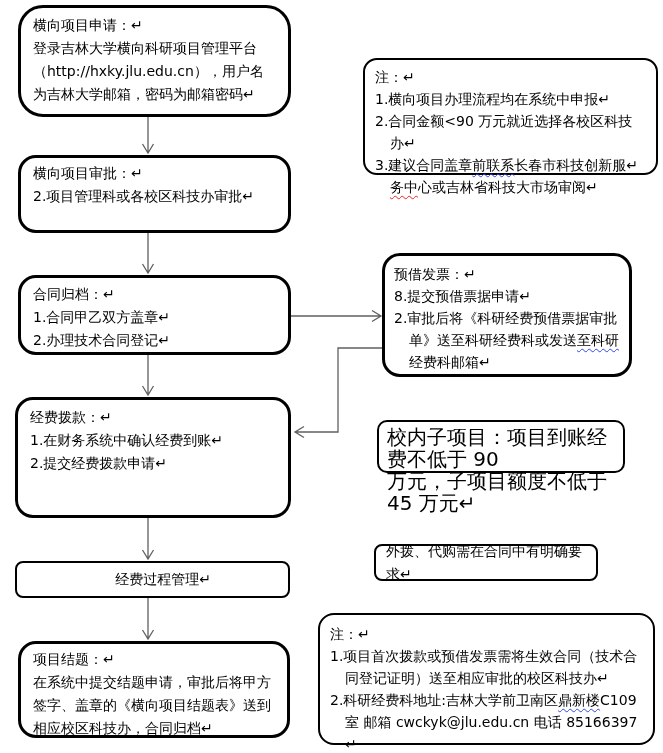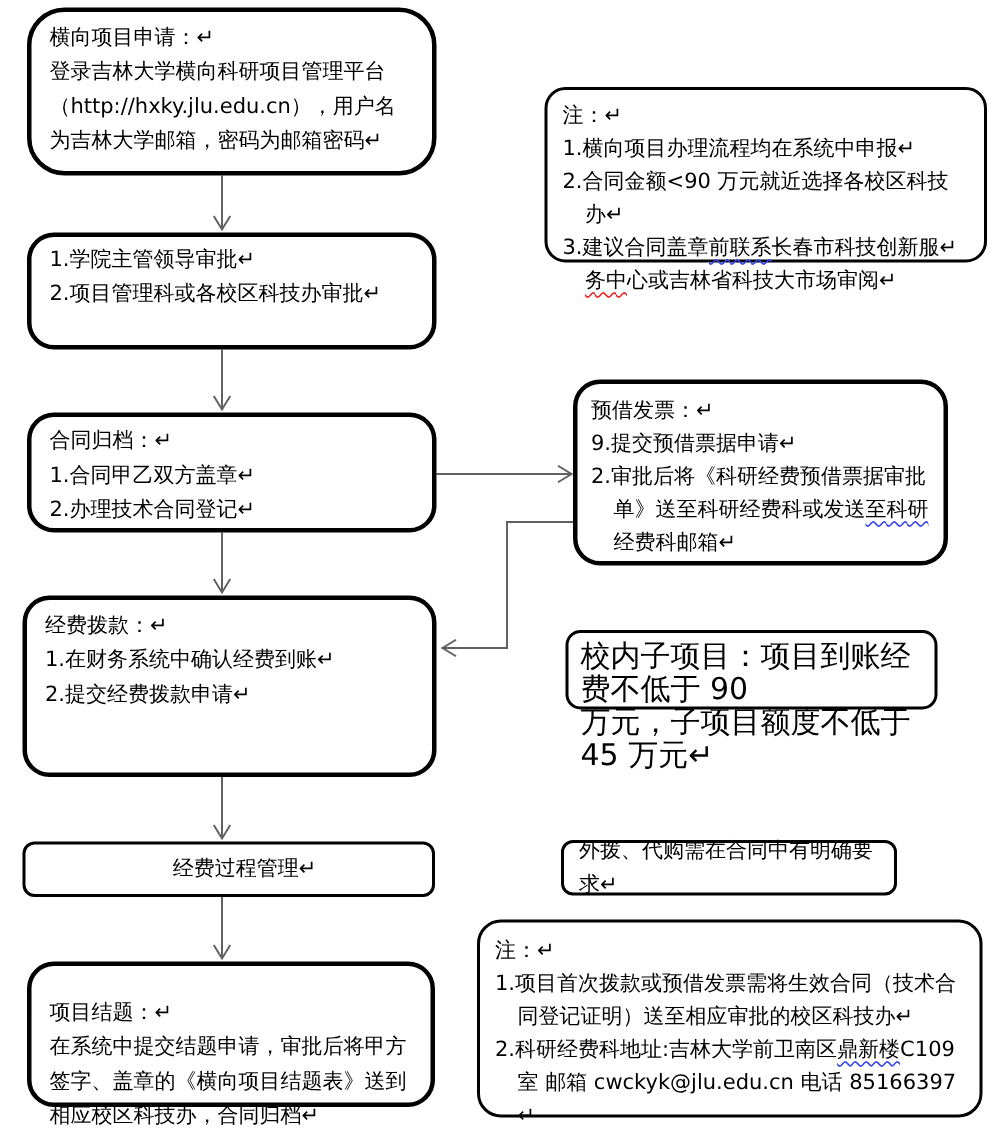--- a/index.html
+++ b/index.html
@@ -40,69 +40,69 @@
   </svg>
 
   <div class="box" style="left:18px;top:5px;width:273px;height:112px;border-radius:25px;">
     <div class="para">横向项目申请：↵</div>
     <div class="para">登录吉林大学横向科研项目管理平台
 （http://hxky.jlu.edu.cn），用户名
 为吉林大学邮箱，密码为邮箱密码↵</div>
   </div>
 
   <div class="box" style="left:18px;top:155px;width:273px;height:78px;padding-top:4px;">
-    <div class="para hang">1.学院主管领导审批↵</div>
+    <div class="para">横向项目审批：↵</div>
     <div class="para hang">2.项目管理科或各校区科技办审批↵</div>
   </div>
 
   <div class="box" style="left:18px;top:275px;width:273px;height:80px;padding-top:5px;">
     <div class="para">合同归档：↵</div>
     <div class="para hang">1.合同甲乙双方盖章↵</div>
     <div class="para hang">2.办理技术合同登记↵</div>
   </div>
 
   <div class="box" style="left:15px;top:397px;width:276px;height:121px;">
     <div class="para">经费拨款：↵</div>
     <div class="para hang">1.在财务系统中确认经费到账↵</div>
     <div class="para hang">2.提交经费拨款申请↵</div>
   </div>
 
   <div class="box thin vcenter hcenter" style="left:15px;top:561px;width:275px;height:37px;border-radius:8px;padding-left:33px;">
     <div class="para">经费过程管理↵</div>
   </div>
 
-  <div class="box" style="left:18px;top:641px;width:272px;height:97px;padding-top:20px;">
+  <div class="box" style="left:18px;top:641px;width:272px;height:97px;padding-top:4px;">
     <div class="para">项目结题：↵</div>
     <div class="para">在系统中提交结题申请，审批后将甲方
 签字、盖章的《横向项目结题表》送到
 相应校区科技办，合同归档↵</div>
   </div>
 
   <div class="box note" style="left:363px;top:58px;width:295px;height:117px;">
     <div class="para">注：↵</div>
     <div class="para hang">1.横向项目办理流程均在系统中申报↵</div>
     <div class="para hang">2.合同金额&lt;90 万元就近选择各校区科技办↵</div>
     <div class="para hang"><span>3.建议合同盖章</span><span class="sq-blue">前联系</span><span>长春市科技创新服↵
 </span><span class="sq-red">务中</span><span>心或吉林省科技大市场审阅↵</span></div>
   </div>
 
   <div class="box" style="left:382px;top:253px;width:250px;height:124px;padding:7px 9px;font-size:14px;line-height:22px;">
     <div class="para">预借发票：↵</div>
-    <div class="para hang">9.提交预借票据申请↵</div>
+    <div class="para hang">8.提交预借票据申请↵</div>
     <div class="para hang"><span>2.审批后将《科研经费预借票据审批
 单》送至科研经费科或发送</span><span class="sq-blue">至科研</span><span>
 经费科邮箱↵</span></div>
   </div>
 
   <div class="box thin" style="left:377px;top:420px;width:248px;height:53px;padding:4px 8px;font-size:20px;line-height:22px;">
     <div class="para">校内子项目：项目到账经费不低于 90
 万元，子项目额度不低于 45 万元↵</div>
   </div>
 
-  <div class="box thin vcenter" style="left:374px;top:560px;width:224px;height:37px;border-radius:8px;padding:0 10px;font-size:14px;">
+  <div class="box thin vcenter" style="left:374px;top:544px;width:224px;height:37px;border-radius:8px;padding:0 10px;font-size:14px;">
     <div class="para">外拨、代购需在合同中有明确要求↵</div>
   </div>
 
   <div class="box note" style="left:318px;top:613px;width:337px;height:132px;border-radius:16px;padding-top:8px;">
     <div class="para">注：↵</div>
     <div class="para hang">1.项目首次拨款或预借发票需将生效合同（技术合
 同登记证明）送至相应审批的校区科技办↵</div>
     <div class="para hang"><span>2.科研经费科地址:吉林大学前卫南区</span><span class="sq-blue">鼎新楼</span><span>C109
 室 邮箱 cwckyk@jlu.edu.cn 电话 85166397 ↵</span></div>
   </div>

